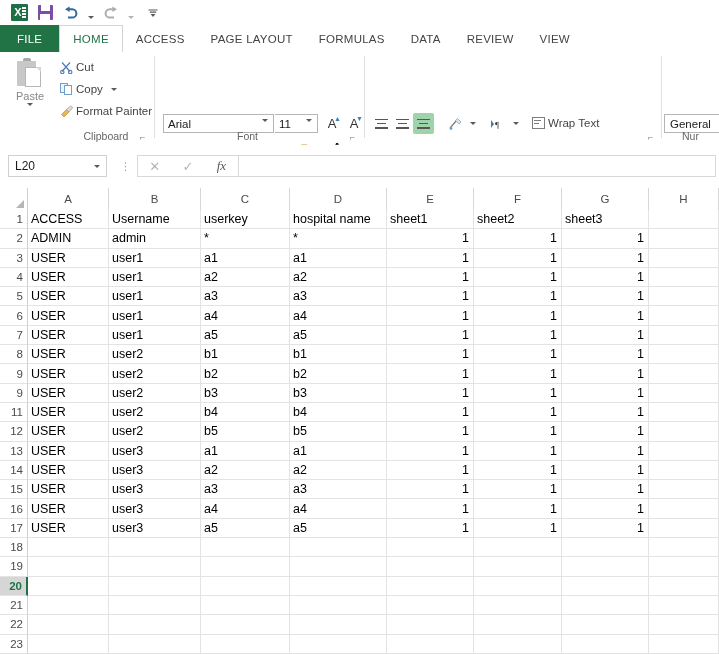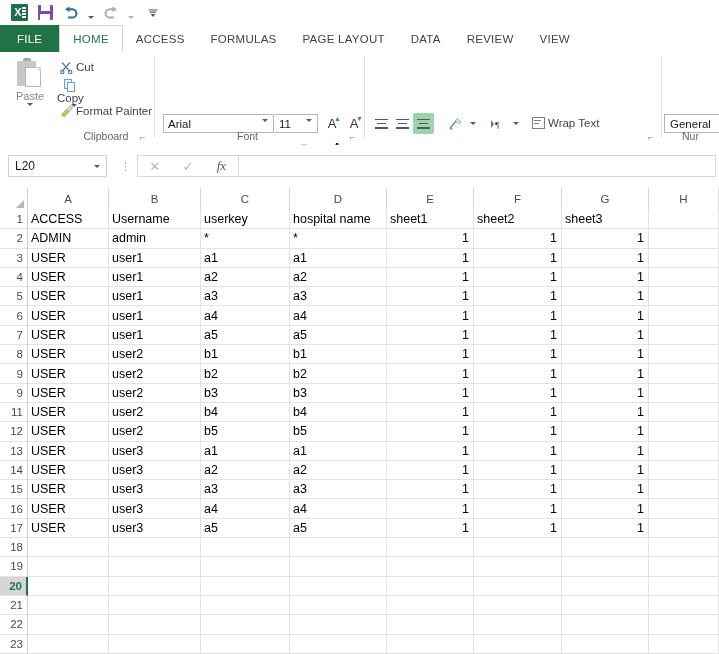--- a/index.html
+++ b/index.html
@@ -521,22 +521,22 @@
         <path d="M1.5 3 H10.5 M2.8 5.2 H9.2" stroke="#5a5a5a" stroke-width="1.2" fill="none"></path>
         <path d="M3.6 7 L6 10 L8.4 7 Z" fill="#5a5a5a"></path>
       </svg>
     </div>
   </div>
 
   <div class="tabstrip">
     <div class="tab file">FILE</div>
     <div class="tab active">HOME</div>
     <div class="tab">ACCESS</div>
+    <div class="tab">PAGE LAYOUT</div>
     <div class="tab">FORMULAS</div>
-    <div class="tab">PAGE LAYOUT</div>
     <div class="tab">DATA</div>
     <div class="tab">REVIEW</div>
     <div class="tab">VIEW</div>
   </div>
 
   <div class="ribbon">
 
     <div class="rgroup" style="left:0;width:155px;">
       <div class="paste-btn">
         <div class="clipboard-icon">
@@ -552,21 +552,21 @@
         <span class="ic">
           <svg width="13" height="13" viewBox="0 0 13 13" aria-hidden="true">
             <path d="M2 1.5 L10 10.5 M10 1.5 L2 10.5" stroke="#4b7cb5" stroke-width="1.2" fill="none"></path>
             <circle cx="2.3" cy="11" r="1.7" fill="none" stroke="#4b7cb5" stroke-width="1.1"></circle>
             <circle cx="10.2" cy="11" r="1.7" fill="none" stroke="#4b7cb5" stroke-width="1.1"></circle>
           </svg>
         </span>
         <span>Cut</span>
       </div>
 
-      <div class="cb-item" style="left:57px;top:27px;flex-direction:column;">
+      <div class="cb-item" style="left:57px;top:27px;">
         <span class="ic">
             <span class="ico-copy"></span>
           </span>
         <span>Copy</span>
         <span class="caret" style="margin-left:8px;"></span>
       </div>
 
       <div class="cb-item" style="left:57px;top:49px;">
         <span class="ic">
           <svg width="14" height="13" viewBox="0 0 14 13" aria-hidden="true">

